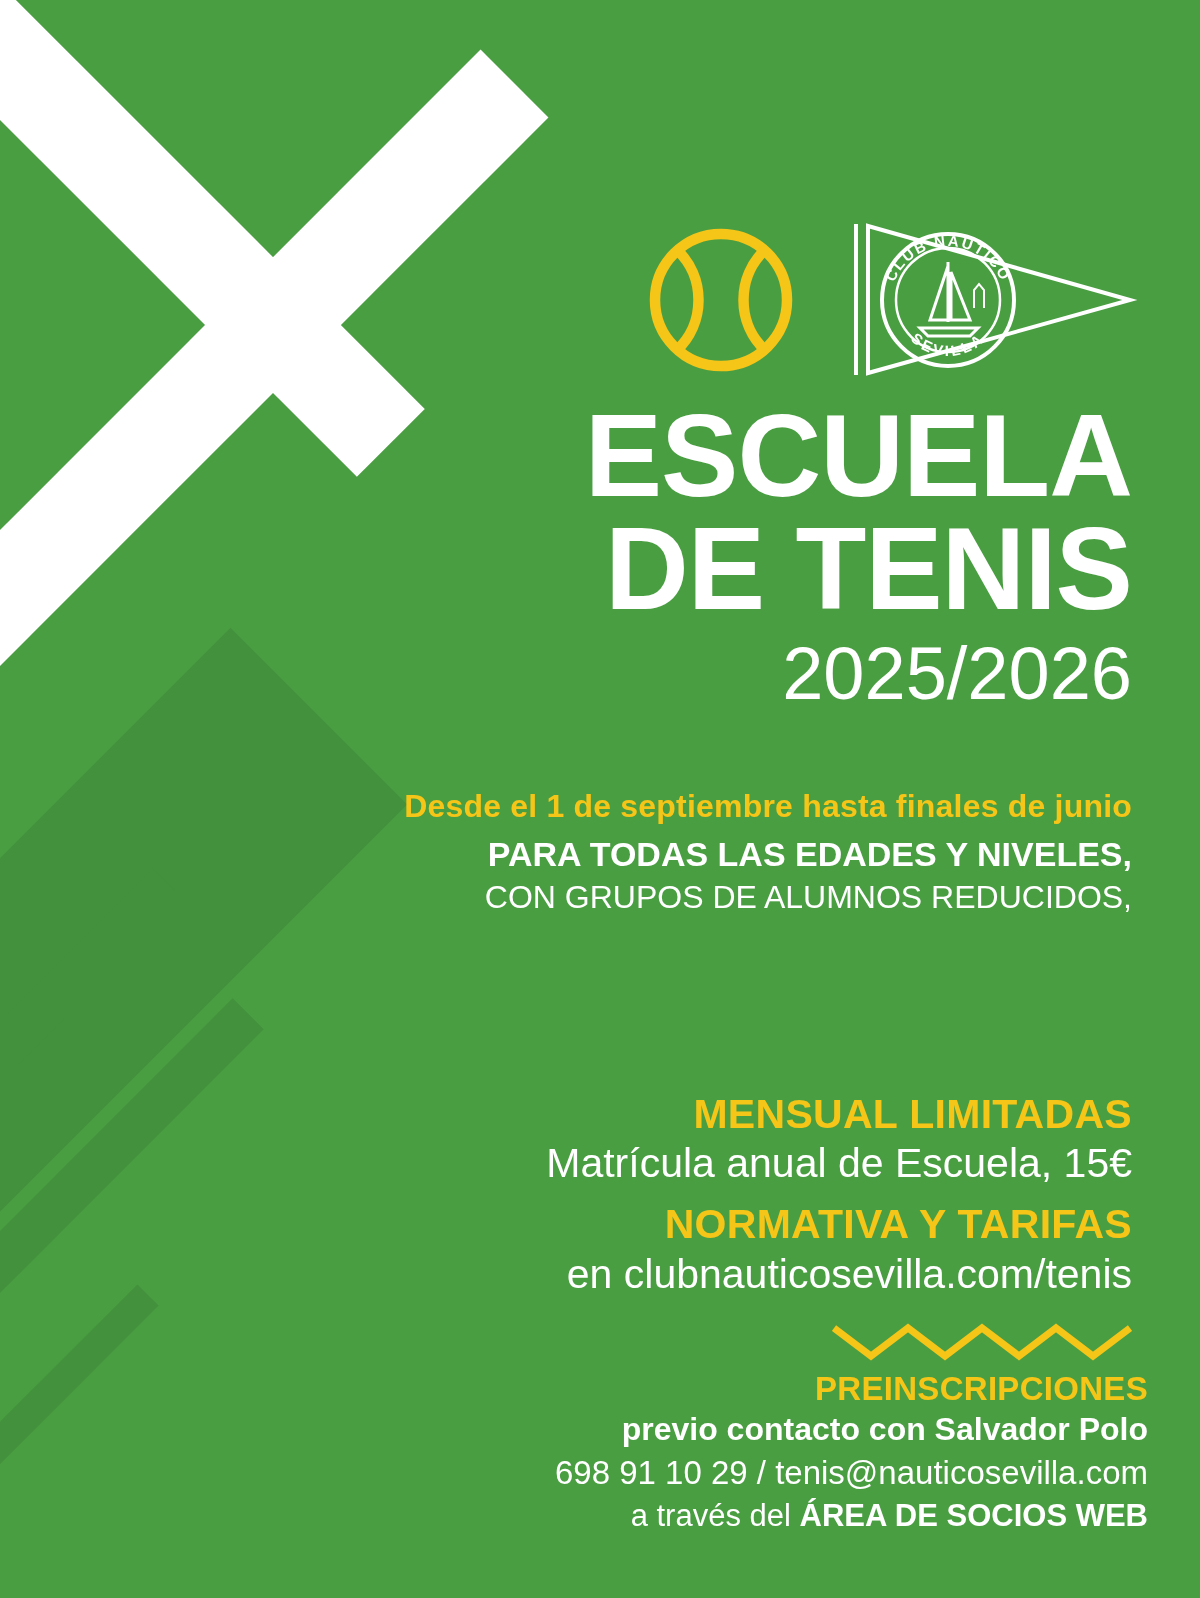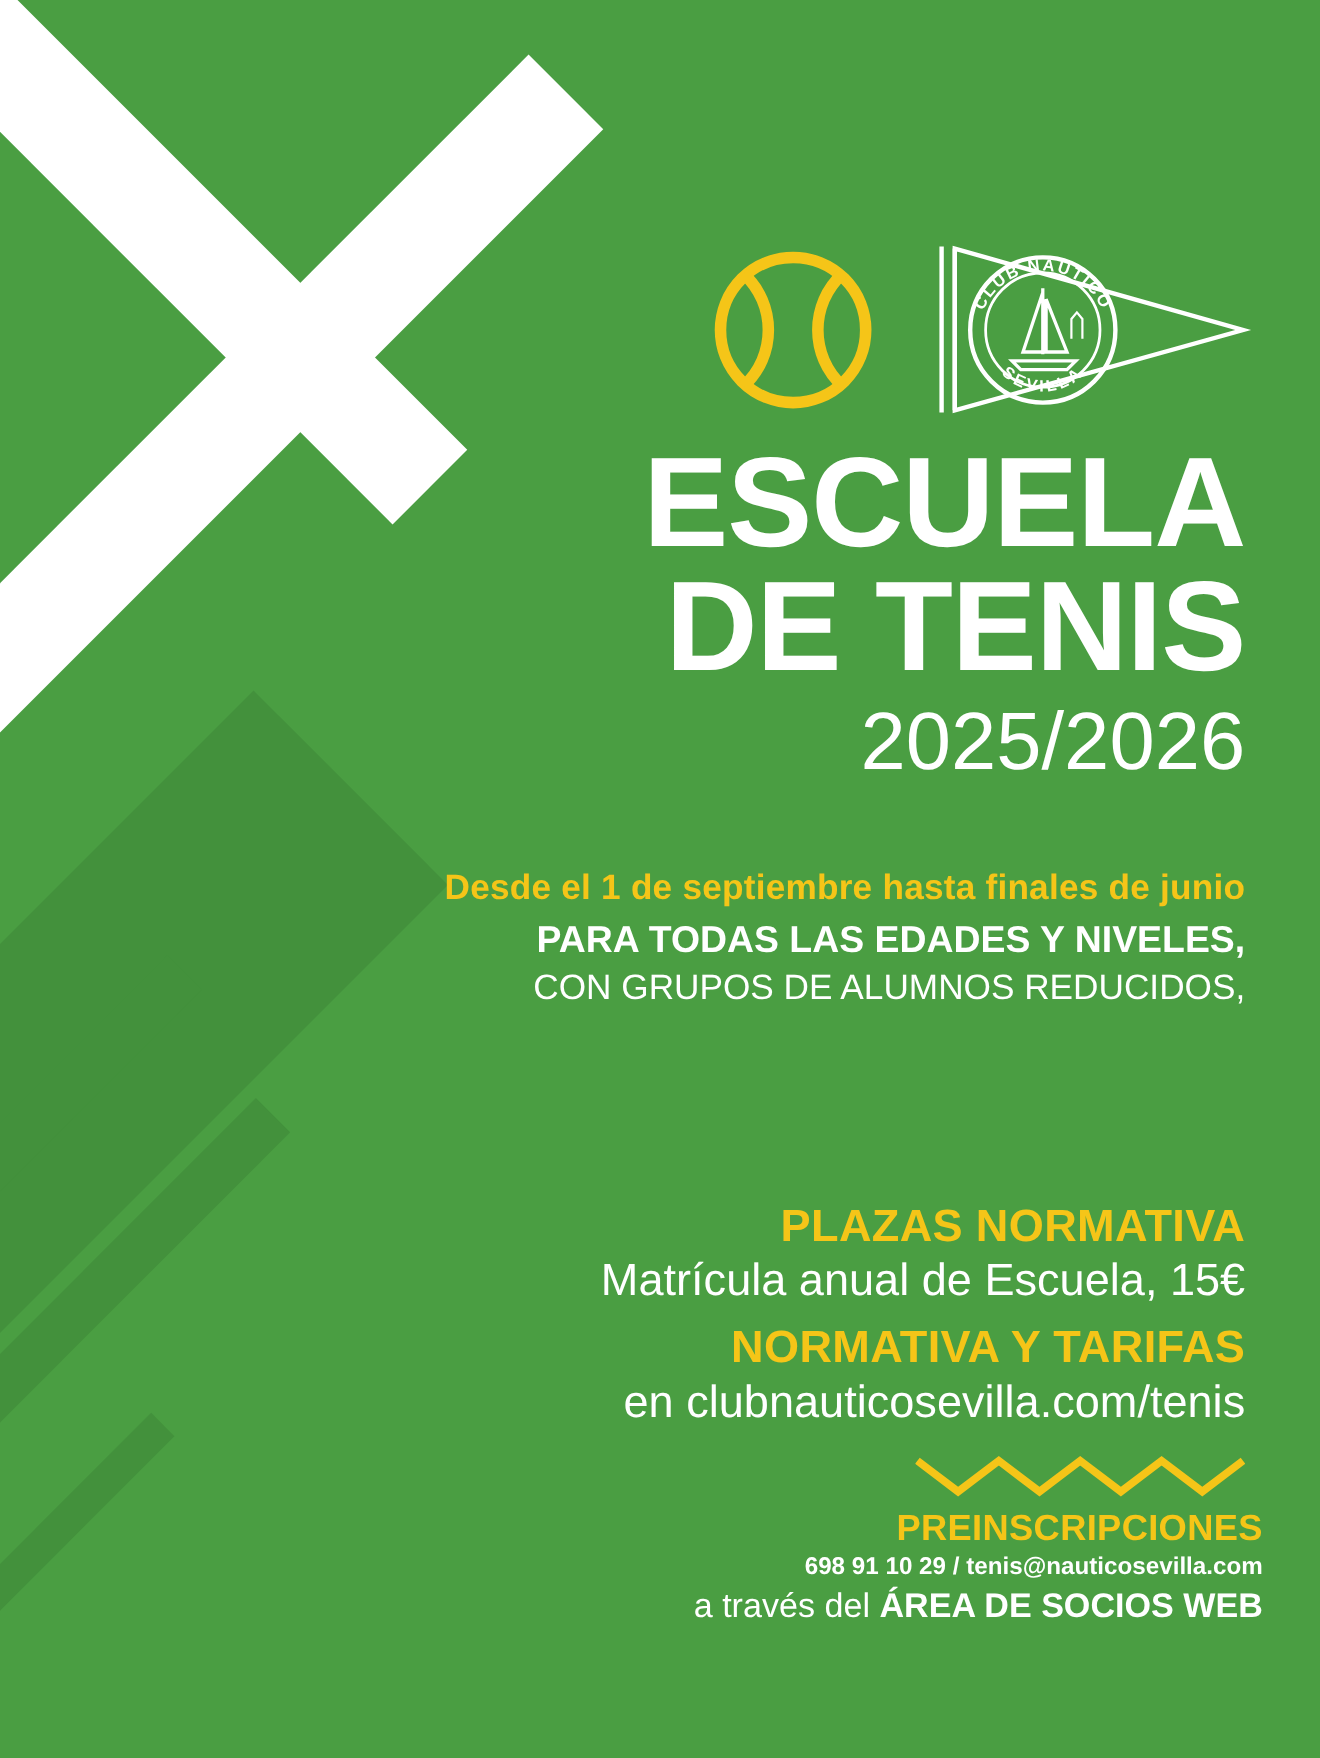--- a/index.html
+++ b/index.html
@@ -192,22 +192,22 @@
     font-weight: 700;
     letter-spacing: 0.3px;
     line-height: 1.25;
   }
   .contact {
     font-size: 32px;
     font-weight: 700;
     line-height: 1.3;
   }
   .phone {
-    font-size: 22px;
-    font-weight: 700;
+    font-size: 33px;
+    font-weight: 400;
     line-height: 1.35;
     text-align: right;
   }
   .via {
     font-size: 31px;
     font-weight: 400;
     line-height: 1.35;
   }
   .via b { font-weight: 700; }
 </style>
@@ -265,31 +265,32 @@
     <div class="year">2025/2026</div>
   </div>
 
   <div class="body-block">
     <div class="dates">Desde el 1 de septiembre hasta finales de junio</div>
     <div class="ages">PARA TODAS LAS EDADES Y NIVELES,</div>
     <div class="detail">CON GRUPOS DE ALUMNOS REDUCIDOS,</div>
   </div>
 
   <div class="block-2">
-    <div class="yellow-head">PLAZAS NORMATIVA</div>
+    <div class="yellow-head">MENSUAL LIMITADAS</div>
     <div class="white-sub">Matrícula anual de Escuela, 15€</div>
     <div class="yellow-head">NORMATIVA Y TARIFAS</div>
     <div class="white-sub">en clubnauticosevilla.com/tenis</div>
   </div>
 
   <svg class="zigzag" viewBox="0 0 300 40">
     <path d="M2 6 L39 34 L76 6 L113 34 L150 6 L187 34 L224 6 L261 34 L298 6" fill="none" stroke="#f5c518" stroke-width="7" stroke-linejoin="miter"></path>
   </svg>
 
   <div class="footer">
     <div class="pre">PREINSCRIPCIONES</div>
+    <div class="contact">previo contacto con Salvador Polo</div>
     <div class="phone">698 91 10 29 / tenis@nauticosevilla.com</div>
     <div class="via">
       <span>a través del </span><b>ÁREA DE SOCIOS WEB</b>
     </div>
   </div>
 
 </div>
 
 </body></html>

